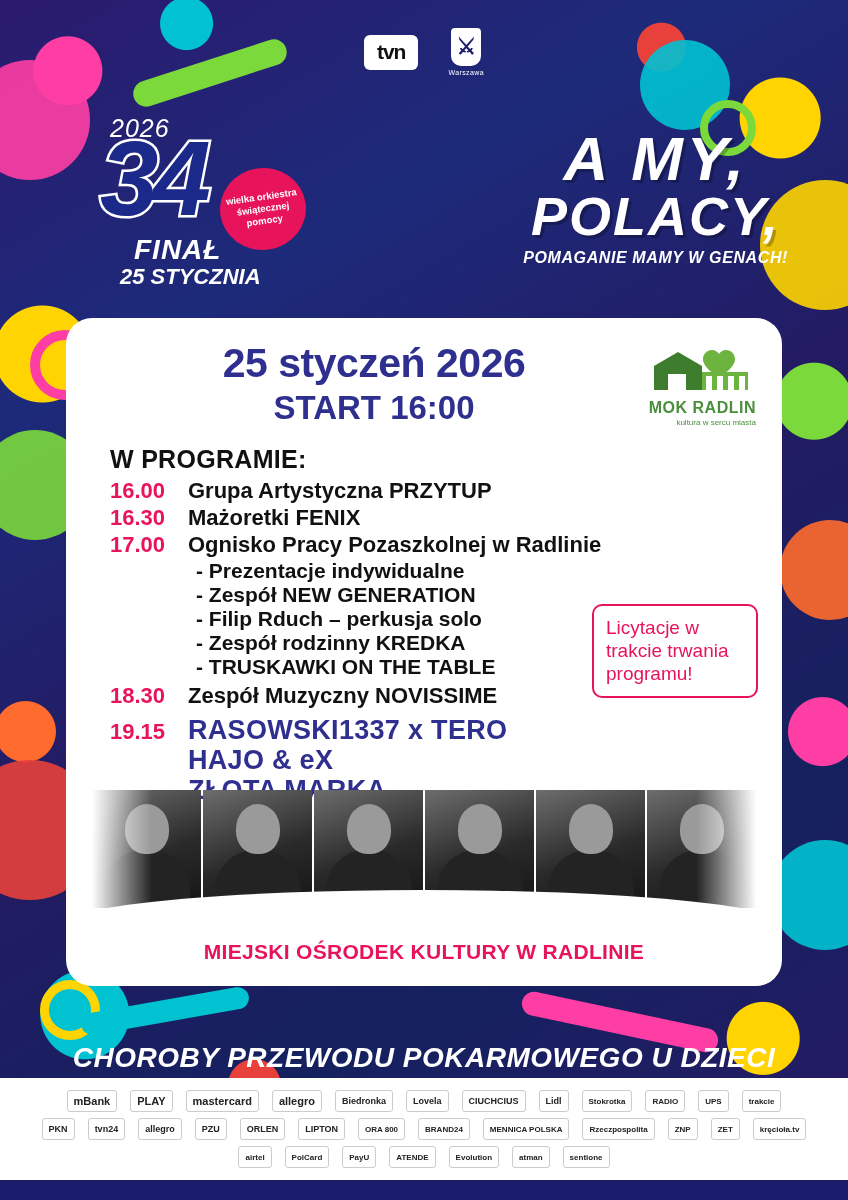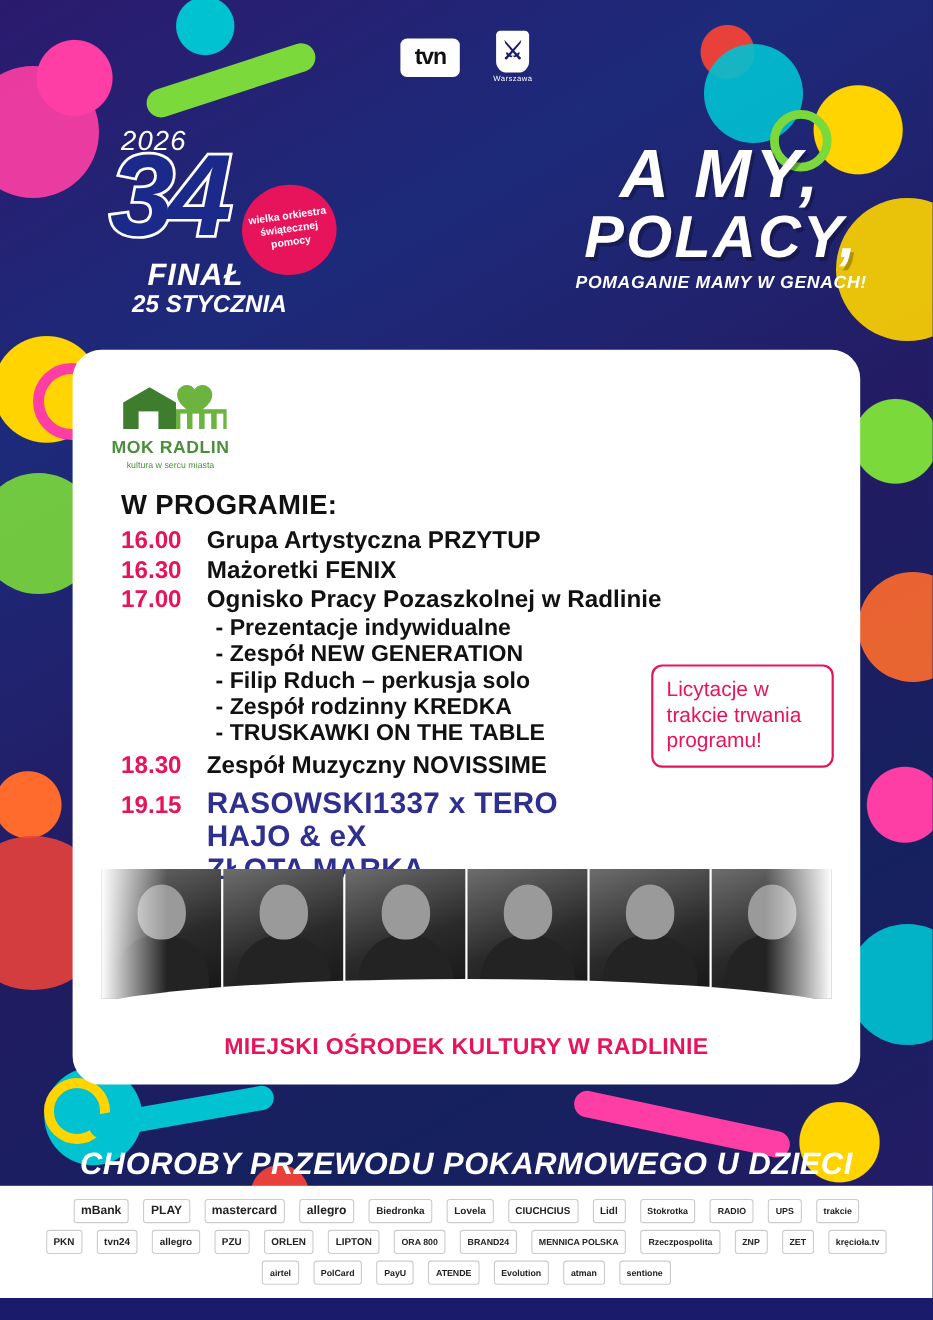--- a/index.html
+++ b/index.html
@@ -103,21 +103,21 @@
 
   
   .card {
     position: absolute; left: 66px; top: 318px; width: 716px; height: 668px;
     background: #fff; border-radius: 26px; z-index: 7; overflow: hidden;
   }
   .card-head { display: flex; align-items: flex-start; padding: 22px 26px 0 26px; }
   .card-date { flex: 1; text-align: center; padding-left: 26px; }
   .date-line1 { color: #2f2f8f; font-size: 41px; font-weight: bold; letter-spacing: -.5px; }
   .date-line2 { color: #2f2f8f; font-size: 33px; font-weight: bold; margin-top: 2px; }
-  .mok { width: 126px; text-align: center; padding-top: 6px; }
+  .mok { width: 126px; text-align: right; padding-top: 6px; }
   .mok-mark { height: 50px; position: relative; }
   .mok-name { color: #4a8f3c; font-size: 16px; font-weight: bold; letter-spacing: .5px; margin-top: 3px; }
   .mok-sub { color: #4a8f3c; font-size: 8px; margin-top: 1px; }
 
   .program-title {
     margin: 18px 0 4px 44px; color: #111; font-size: 25px; font-weight: bold; letter-spacing: .3px;
   }
   .prog { margin: 4px 0 0 44px; }
   .prow { display: flex; align-items: flex-end; margin-bottom: 1px; }
   .ptime { width: 78px; color: #e8145b; font-size: 22px; font-weight: bold; }
@@ -234,20 +234,24 @@
 
   <div class="headline">
     <div class="hl1">A MY,</div>
     <div class="hl2">POLACY,</div>
     <div class="hl3">POMAGANIE MAMY W GENACH!</div>
   </div>
 
   <div class="card">
 
     <div class="card-head">
+      <div class="card-date">
+        <div class="date-line1">25 styczeń 2026</div>
+        <div class="date-line2">START 16:00</div>
+      </div>
       <div class="mok">
         <div class="mok-mark">
           <svg width="118" height="50" viewBox="0 0 118 50">
             <path d="M74 4c-5 0-9 4-9 9 0 9 13 16 16 18 3-2 16-9 16-18 0-5-4-9-9-9-3 0-6 2-7 4-1-2-4-4-7-4z" fill="#6cb33f"></path>
             <path d="M16 20 L40 6 L64 20 L64 44 L16 44 Z" fill="#3f7d2e"></path>
             <rect x="64" y="26" width="46" height="18" fill="#6cb33f"></rect>
             <rect x="68" y="30" width="6" height="14" fill="#fff"></rect>
             <rect x="79" y="30" width="6" height="14" fill="#fff"></rect>
             <rect x="90" y="30" width="6" height="14" fill="#fff"></rect>
             <rect x="101" y="30" width="6" height="14" fill="#fff"></rect>

